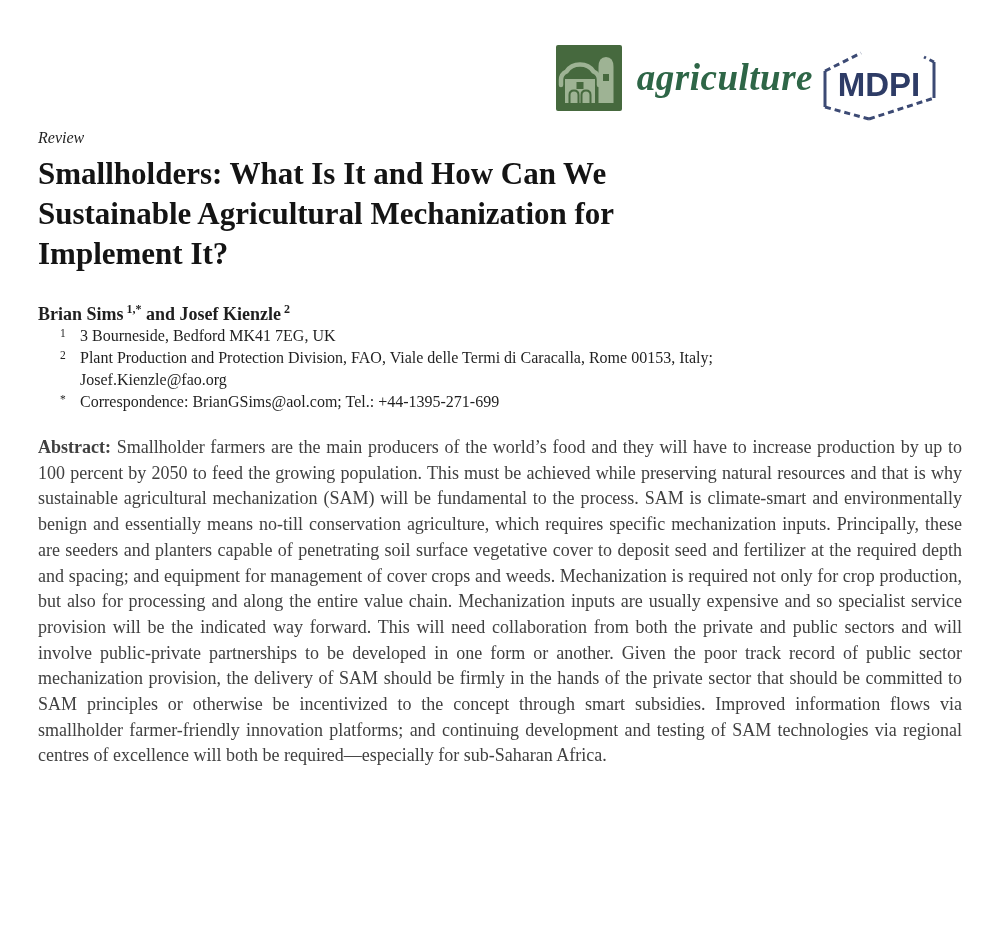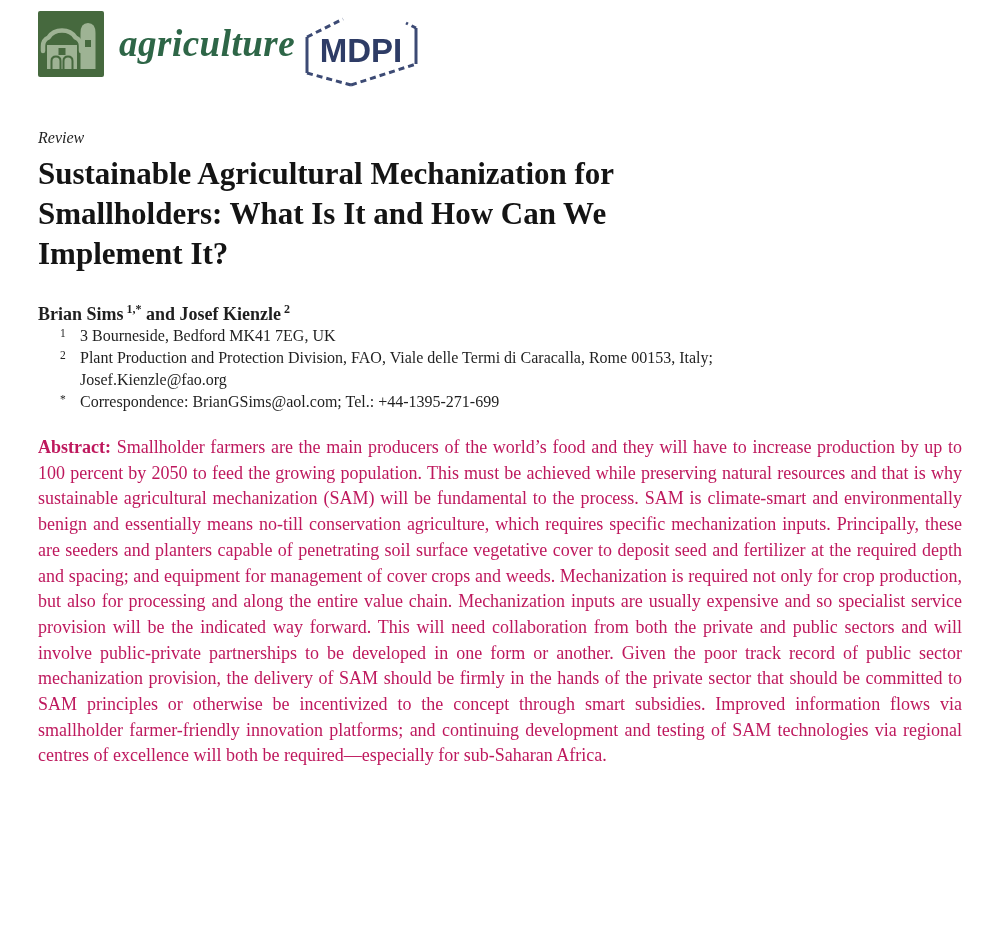--- a/index.html
+++ b/index.html
@@ -5,22 +5,22 @@
   html,body { margin:0; padding:0; }
   body {
     width:1000px; height:948px; background:#ffffff; overflow:hidden;
     font-family:"Liberation Serif","DejaVu Serif",serif; color:#1f1f1f;
     position:relative;
   }
   .page { position:absolute; inset:0; background:#fff; }
 
   
   .header {
-    position:absolute; top:11px; left:38px; right:55px;
-    display:flex; justify-content:flex-start; align-items:flex-start;
+    position:absolute; top:45px; left:38px; right:55px;
+    display:flex; justify-content:flex-end; align-items:flex-start;
   }
   .brand { display:flex; align-items:center; gap:15px; }
   .logo-square { width:66px; height:66px; display:block; }
   .journal-name {
     font-style:italic; font-weight:bold; font-size:37px; line-height:66px;
     color:#2e6647; letter-spacing:0.5px;
   }
   .mdpi-logo { width:132px; height:74px; display:block; margin-top:2px; }
 
   
@@ -30,21 +30,21 @@
   .title span { display:block; }
   .authors { font-size:18px; font-weight:bold; margin:0 0 0 0; line-height:22px; }
   .authors sup { font-size:12px; margin-left:3px; }
   .affiliations { margin:0 0 18px 0; padding:0; list-style:none; font-size:16px; line-height:22px; }
   .affil-row { position:relative; padding-left:42px; }
   .affil-marker { position:absolute; left:22px; top:-3px; font-size:11.5px; }
   .affil-text { display:inline-block; max-width:720px; vertical-align:top; }
   .editorial { font-size:16px; line-height:21.5px; margin:0 0 22px 0; }
   .editorial p { margin:0; }
   .abstract {
-    font-size:18px; line-height:25.7px; text-align:justify; margin:0; color:#be185d;
+    font-size:18px; line-height:25.7px; text-align:justify; margin:0; color:#404040;
   }
   .abstract b { font-weight:bold; }
 </style>
 </head>
 <body>
 
 <div class="page">
 
   <div class="header">
     <div class="brand">
@@ -78,22 +78,22 @@
       </g>
       <text x="66" y="49" text-anchor="middle" font-family="Liberation Sans, DejaVu Sans, sans-serif" font-size="33" font-weight="bold" fill="#2e3c66">MDPI</text>
     </svg>
   </div>
 
   <div class="content">
 
     <p class="review-label">Review</p>
 
     <h1 class="title">
+      <span>Smallholders: What Is It and How Can We</span>
       <span>Sustainable Agricultural Mechanization for</span>
-      <span>Smallholders: What Is It and How Can We</span>
       <span>Implement It?</span>
     </h1>
 
     <p class="authors"><span>Brian Sims</span><sup>1,*</sup> <span>and</span> <span>Josef Kienzle</span><sup>2</sup></p>
 
     <ul class="affiliations">
       <li class="affil-row">
         <sup class="affil-marker">1</sup>
         <span class="affil-text">3 Bourneside, Bedford MK41 7EG, UK</span>
       </li>

